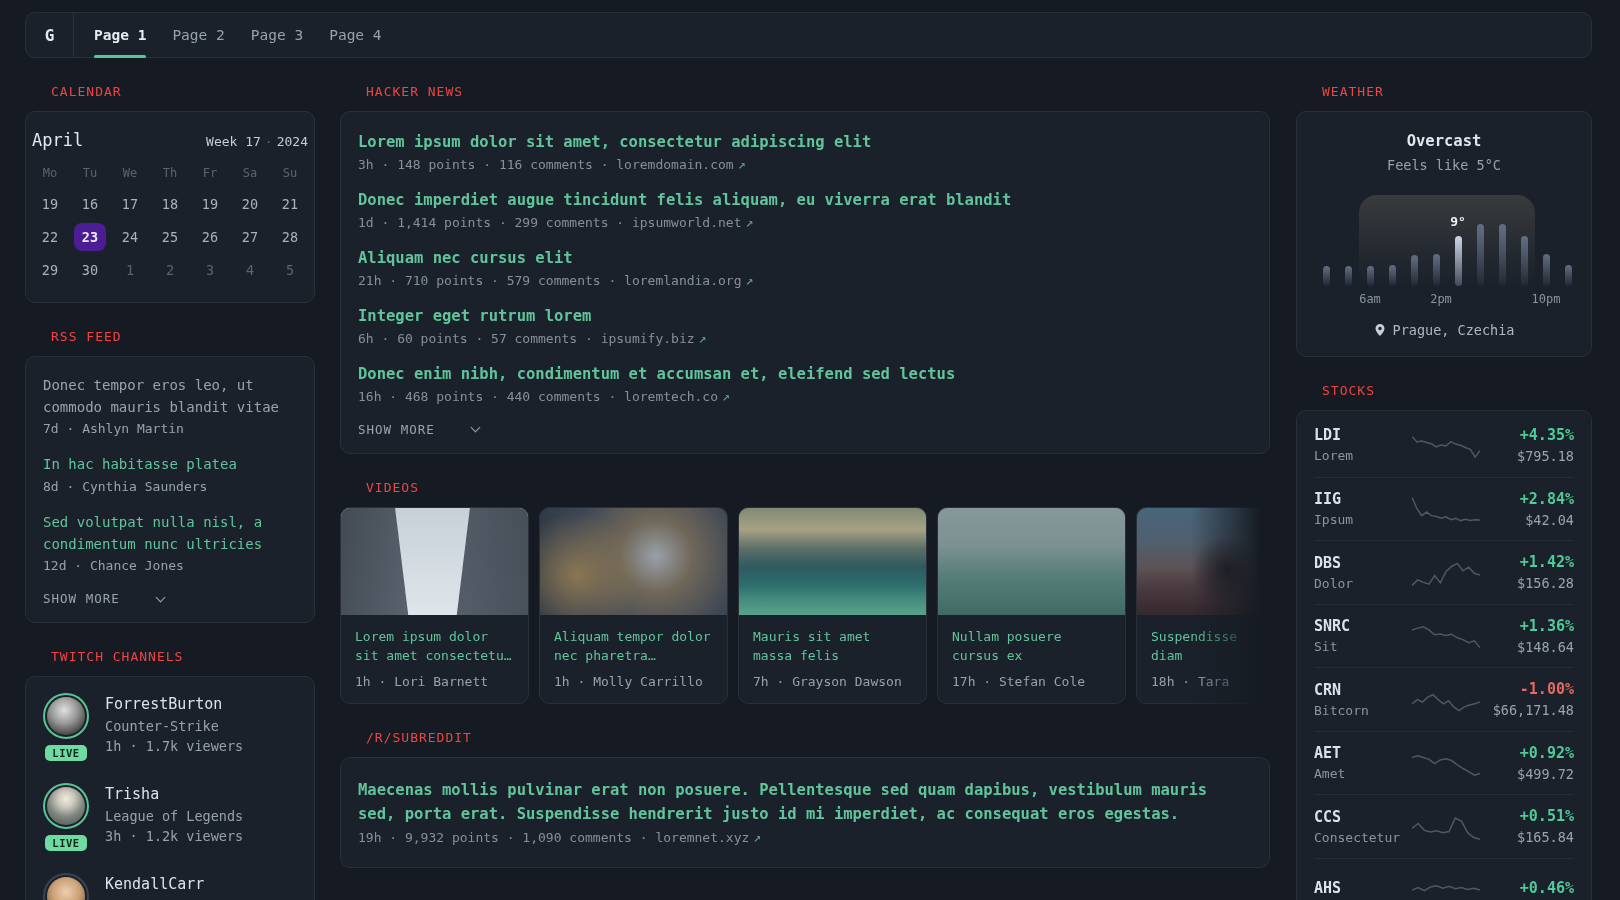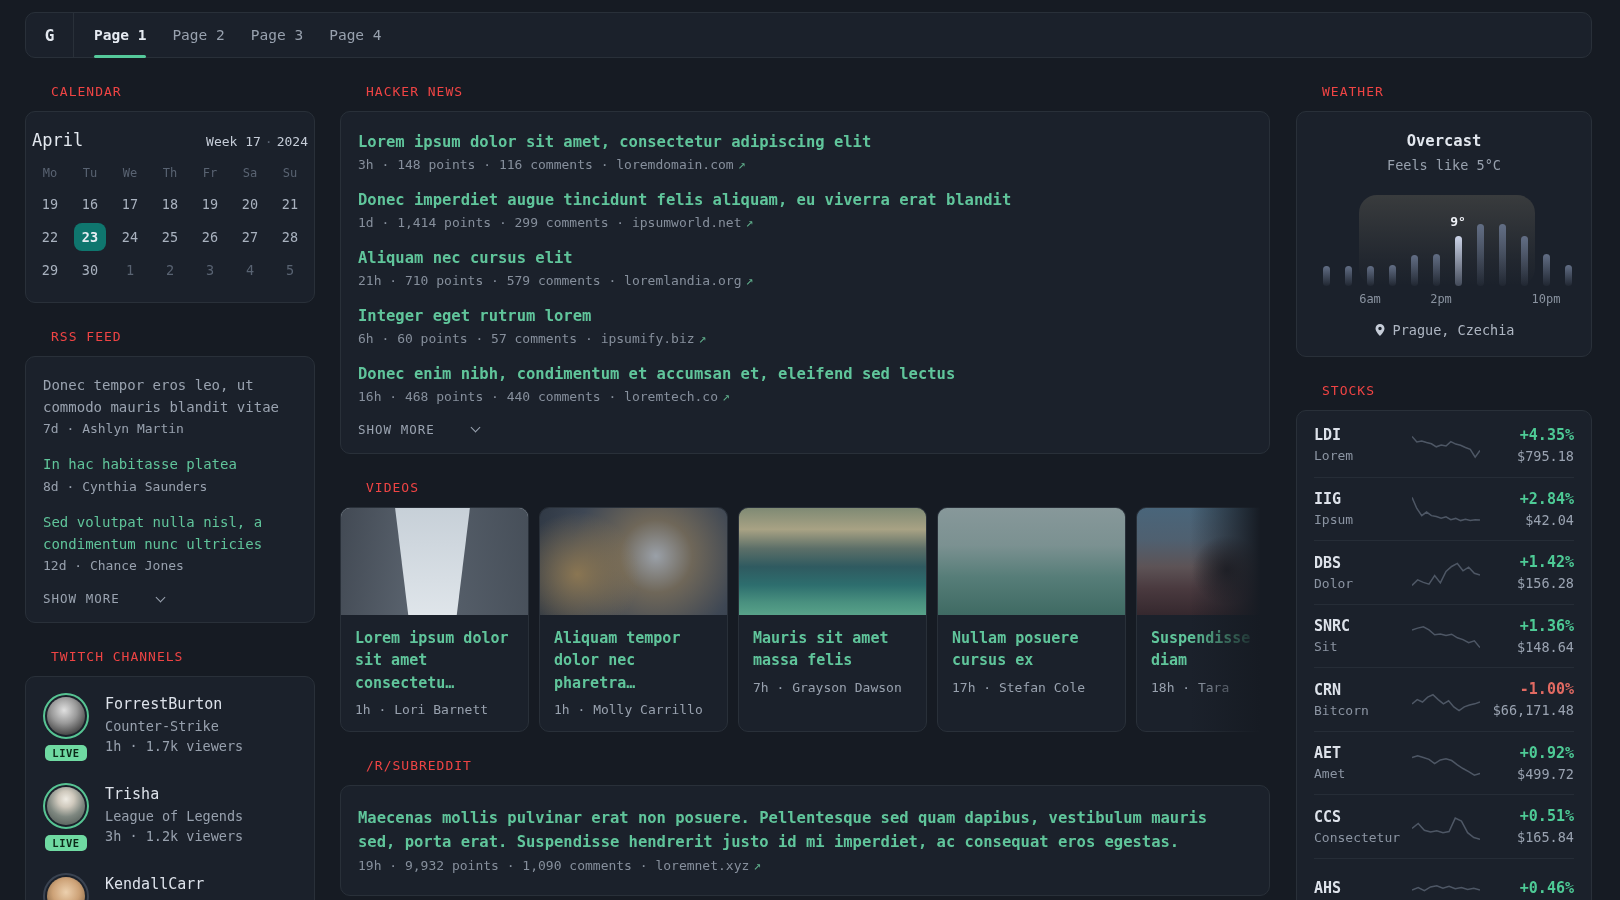--- a/index.html
+++ b/index.html
@@ -46,21 +46,21 @@
     padding:0 2px; margin-bottom:16px; }
   .cal-month{ font-size:17px; color:#e3e8ef; }
   .cal-week{ font-size:13px; color:#c6cdd8; }
   .cal-week .dot{ color:var(--dim); margin:0 4px; }
   .cal-weekdays{ display:grid; grid-template-columns:repeat(7,1fr); margin-bottom:10px; }
   .cal-weekdays span{ text-align:center; font-size:12px; color:var(--dim); }
   .cal-days{ display:grid; grid-template-columns:repeat(7,1fr); row-gap:5px; }
   .cal-day{ width:32px; height:28px; margin:0 auto; border-radius:8px;
     display:flex; align-items:center; justify-content:center;
     font-size:13.5px; color:#a9b2bf; }
-  .cal-day.sel{ background:#0f766e; color:#e8edf3; font-weight:700; }
+  .cal-day.sel{ background:#4c1d95; color:#e8edf3; font-weight:700; }
   .cal-day.dim{ color:var(--dim); }
 
   
   .rss-card{ padding:18px 17px 16px; }
   .rss-item{ margin-bottom:18px; }
   .rss-title{ display:block; font-size:14px; line-height:1.55; color:var(--link);
     cursor:pointer; text-decoration:none; }
   .rss-title.read{ color:#9aa3b0; }
   .rss-meta{ font-size:13px; color:var(--t2); margin-top:3px; }
   .show-more{ font-size:12.5px; letter-spacing:1px; color:#9aa3b0; cursor:pointer;
@@ -112,21 +112,21 @@
     background:linear-gradient(255deg,#434b55,#555e69); transform:skewX(-7deg); }
   .th2{ background:
     radial-gradient(circle at 20% 62%, rgba(142,120,82,0.95) 0%, rgba(142,120,82,0) 38%),
     radial-gradient(circle at 62% 45%, #9aa0a8 0%, #6f6759 28%, #3e4754 65%, #2e3743 100%); }
   .th3{ background:linear-gradient(180deg,#7f8a74 0%,#a8a284 20%,#5c6f68 38%,#2f5a60 55%,#2d6e6e 72%,#49907f 88%,#58a289 100%); }
   .th4{ background:linear-gradient(180deg,#87989a 0%,#7b9191 35%,#567d78 65%,#3f6a63 100%); }
   .th5{ background:
     radial-gradient(circle at 48% 58%, rgba(30,28,34,0.85) 0%, rgba(30,28,34,0) 30%),
     linear-gradient(180deg,#49657a 0%,#4f6070 30%,#5d5356 55%,#4a3a3f 75%,#35282e 100%); }
   .vbody{ padding:12px 14px 14px; }
-  .vtitle{ font-size:15px; font-weight:700; line-height:1.5; color:var(--link);
+  .vtitle{ font-size:13px; font-weight:400; line-height:1.5; color:var(--link);
     white-space:pre-line; cursor:pointer; }
   .vmeta{ font-size:13px; color:var(--t2); margin-top:8px; }
 
   
   .weather-card{ padding:16px 16px 18px; text-align:center; }
   .w-cond{ font-size:15.5px; font-weight:700; color:#e2e7ee; margin-top:4px; }
   .w-feels{ font-size:13.5px; color:var(--t2); margin-top:7px; }
   .wchart{ position:relative; width:264px; height:91px; margin:22px auto 0; }
   .daylight{ position:absolute; top:0; bottom:0; border-radius:18px;
     background:linear-gradient(180deg, rgba(213,198,157,0.16) 0%, rgba(213,198,157,0.04) 70%, rgba(213,198,157,0) 100%); }

